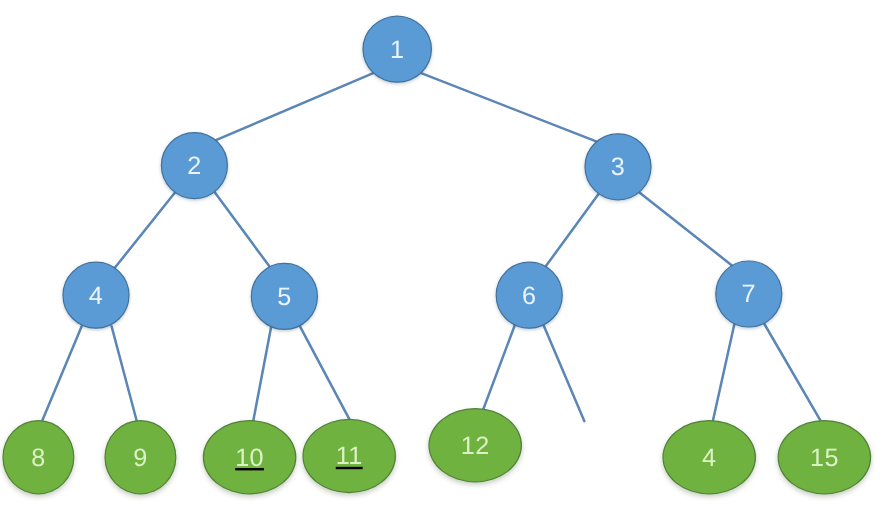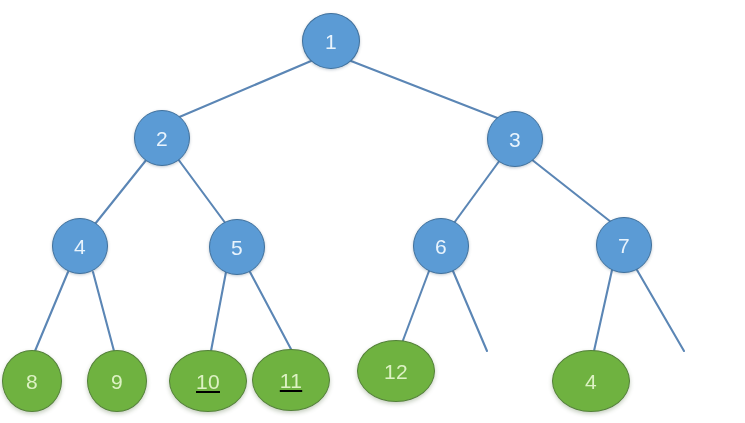--- a/index.html
+++ b/index.html
@@ -121,15 +121,18 @@
       </div>
       <div class="node node-leaf" style="left: 252px; top: 349px; width: 78px; height: 62px; text-decoration: underline;">
         <span class="node-label">11</span>
       </div>
       <div class="node node-leaf" style="left: 357px; top: 340px; width: 78px; height: 62px;">
         <span class="node-label">12</span>
       </div>
       <div class="node node-leaf" style="left: 552px; top: 350px; width: 78px; height: 62px;">
         <span class="node-label">4</span>
       </div>
+      <div class="node node-leaf" style="left: 648px; top: 350px; width: 78px; height: 62px;">
+        <span class="node-label">15</span>
+      </div>
     </div>
 
 </div>
 
 </body></html>

